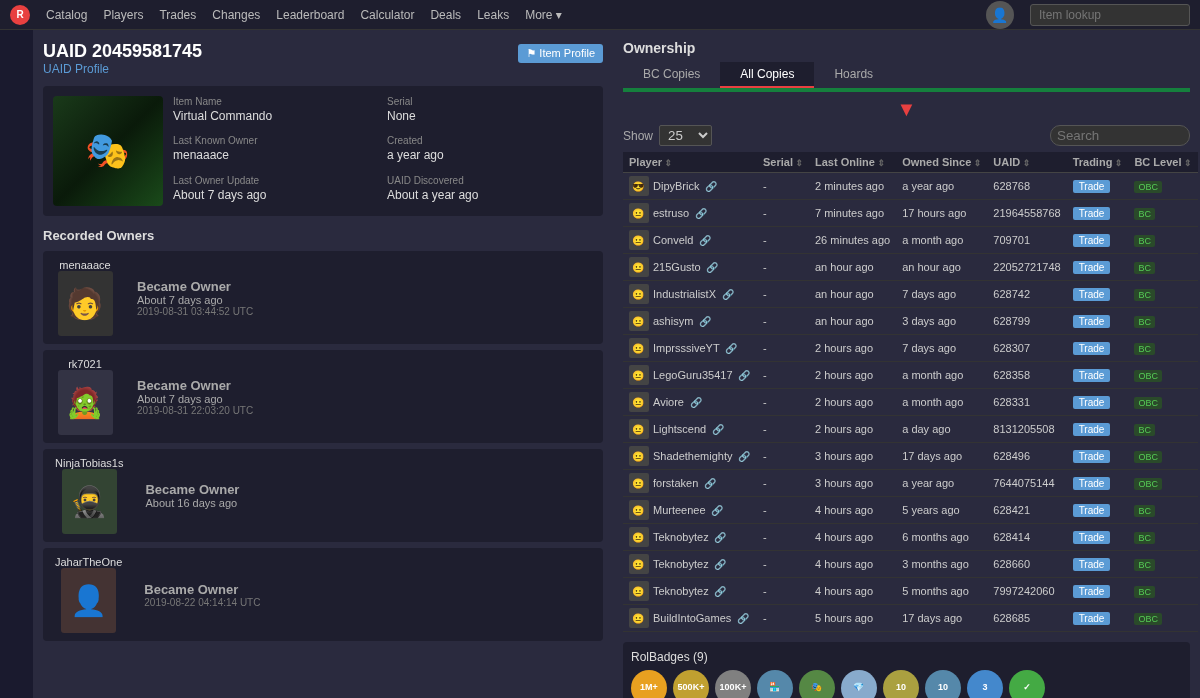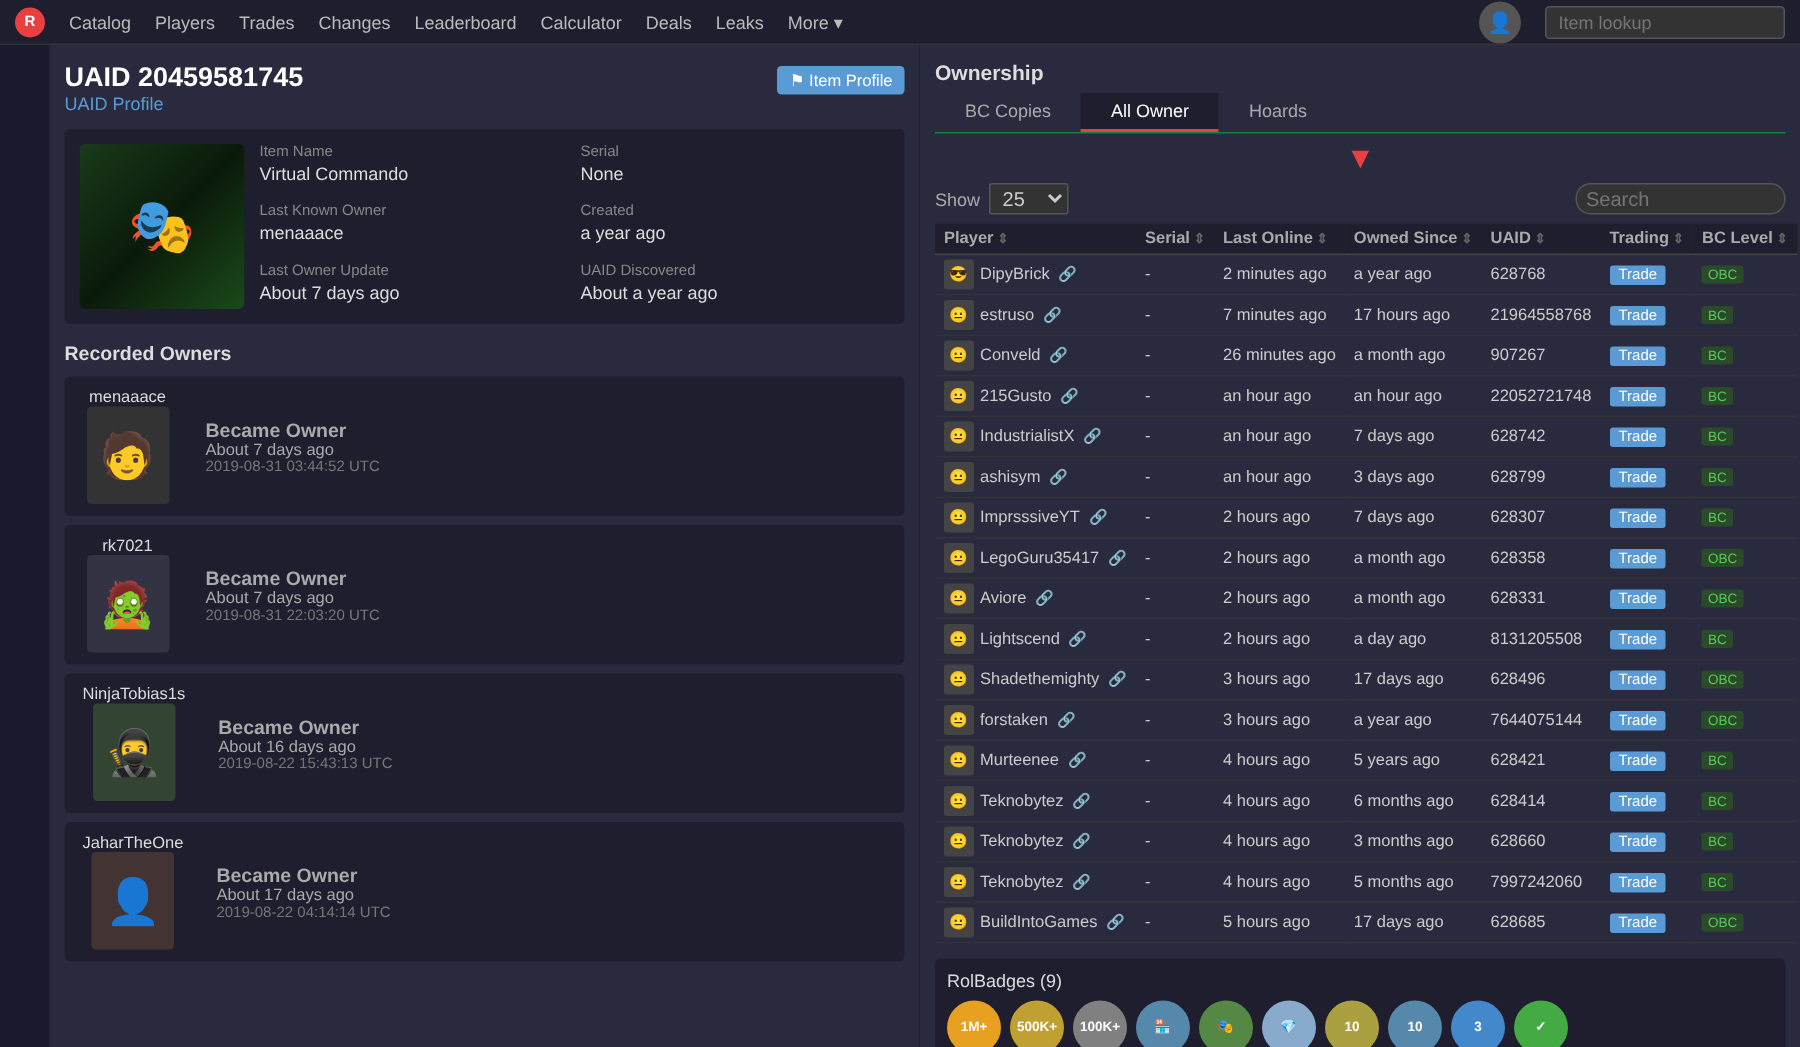--- a/index.html
+++ b/index.html
@@ -38,21 +38,21 @@
     .owner-avatar-inner { font-size: 30px; }
     .owner-became { color: #aaa; font-size: 13px; font-weight: bold; flex: 1; }
     .owner-time { color: #aaa; font-size: 11px; }
     .owner-date { color: #777; font-size: 10px; }
 
     
     .right-panel { flex: 1; background: #2a2a3e; overflow-y: auto; padding: 10px; }
 
     .ownership-title { font-size: 14px; font-weight: bold; color: #ddd; margin-bottom: 6px; }
 
-    .tabs { display: flex; border-bottom: 1px solid #15803d; margin-bottom: 6px; }
+    .tabs { display: flex; border-bottom: 4px solid #15803d; margin-bottom: 6px; }
     .tab { padding: 5px 20px; color: #aaa; cursor: pointer; font-size: 12px; border-bottom: 2px solid transparent; }
     .tab.active { border-bottom: 2px solid #e84040; color: #fff; background: #1e1e2e; }
 
     .show-row { display: flex; align-items: center; gap: 6px; font-size: 12px; color: #aaa; margin-bottom: 6px; }
     .show-select { background: #333; border: 1px solid #555; color: #ccc; padding: 1px 4px; border-radius: 2px; }
 
     .search-input { background: #333; border: 1px solid #555; color: #ccc; padding: 2px 6px; border-radius: 10px; width: 140px; margin-left: auto; }
 
     table { width: 100%; border-collapse: collapse; font-size: 11px; }
     th { background: #1e1e2e; color: #aaa; padding: 4px 6px; text-align: left; border-bottom: 1px solid #444; cursor: pointer; white-space: nowrap; }
@@ -164,45 +164,43 @@
         <div class="owner-row">
     <div style="display:flex;flex-direction:column;align-items:center;min-width:60px;">
       <span style="font-size:11px;color:#ddd;">NinjaTobias1s</span>
       <div class="owner-avatar" style="background:#343">
         <span class="owner-avatar-inner">🥷</span>
       </div>
     </div>
     <div style="flex:1; padding-left:12px;">
       <div class="owner-became">Became Owner</div>
       <div class="owner-time">About 16 days ago</div>
-      <div class="owner-date">2019-08-22 15:43:13 UTC</div>
     </div>
   </div>
         <div class="owner-row">
     <div style="display:flex;flex-direction:column;align-items:center;min-width:60px;">
       <span style="font-size:11px;color:#ddd;">JaharTheOne</span>
       <div class="owner-avatar" style="background:#433">
         <span class="owner-avatar-inner">👤</span>
       </div>
     </div>
     <div style="flex:1; padding-left:12px;">
       <div class="owner-became">Became Owner</div>
-      <div class="owner-time">About 17 days ago</div>
       <div class="owner-date">2019-08-22 04:14:14 UTC</div>
     </div>
   </div>
       </div>
   </div>
 
   <div class="right-panel">
     <div class="ownership-title">Ownership</div>
 
     <div class="tabs">
       <div class="tab">BC Copies</div>
-      <div class="tab active">All Owner</div>
+      <div class="tab active">All Copies</div>
       <div class="tab">Hoards</div>
     </div>
 
     <div style="text-align:center; margin-bottom:4px;">
       <span style="color:#e84040; font-size:20px;">▼</span>
     </div>
 
     <div class="show-row">
       <span>Show</span>
       <select class="show-select">
@@ -258,21 +256,21 @@
     <td>
       <div class="player-cell">
         <div class="player-avatar-sm">😐</div>
         <span>Conveld</span>
         <span class="link-icon">🔗</span>
       </div>
     </td>
     <td>-</td>
     <td>26 minutes ago</td>
     <td>a month ago</td>
-    <td>907267</td>
+    <td>709701</td>
     <td><button class="trade-btn">Trade</button></td>
     <td><span class="bc-badge bc-green">BC</span></td>
   </tr>
           <tr>
     <td>
       <div class="player-cell">
         <div class="player-avatar-sm">😐</div>
         <span>215Gusto</span>
         <span class="link-icon">🔗</span>
       </div>

